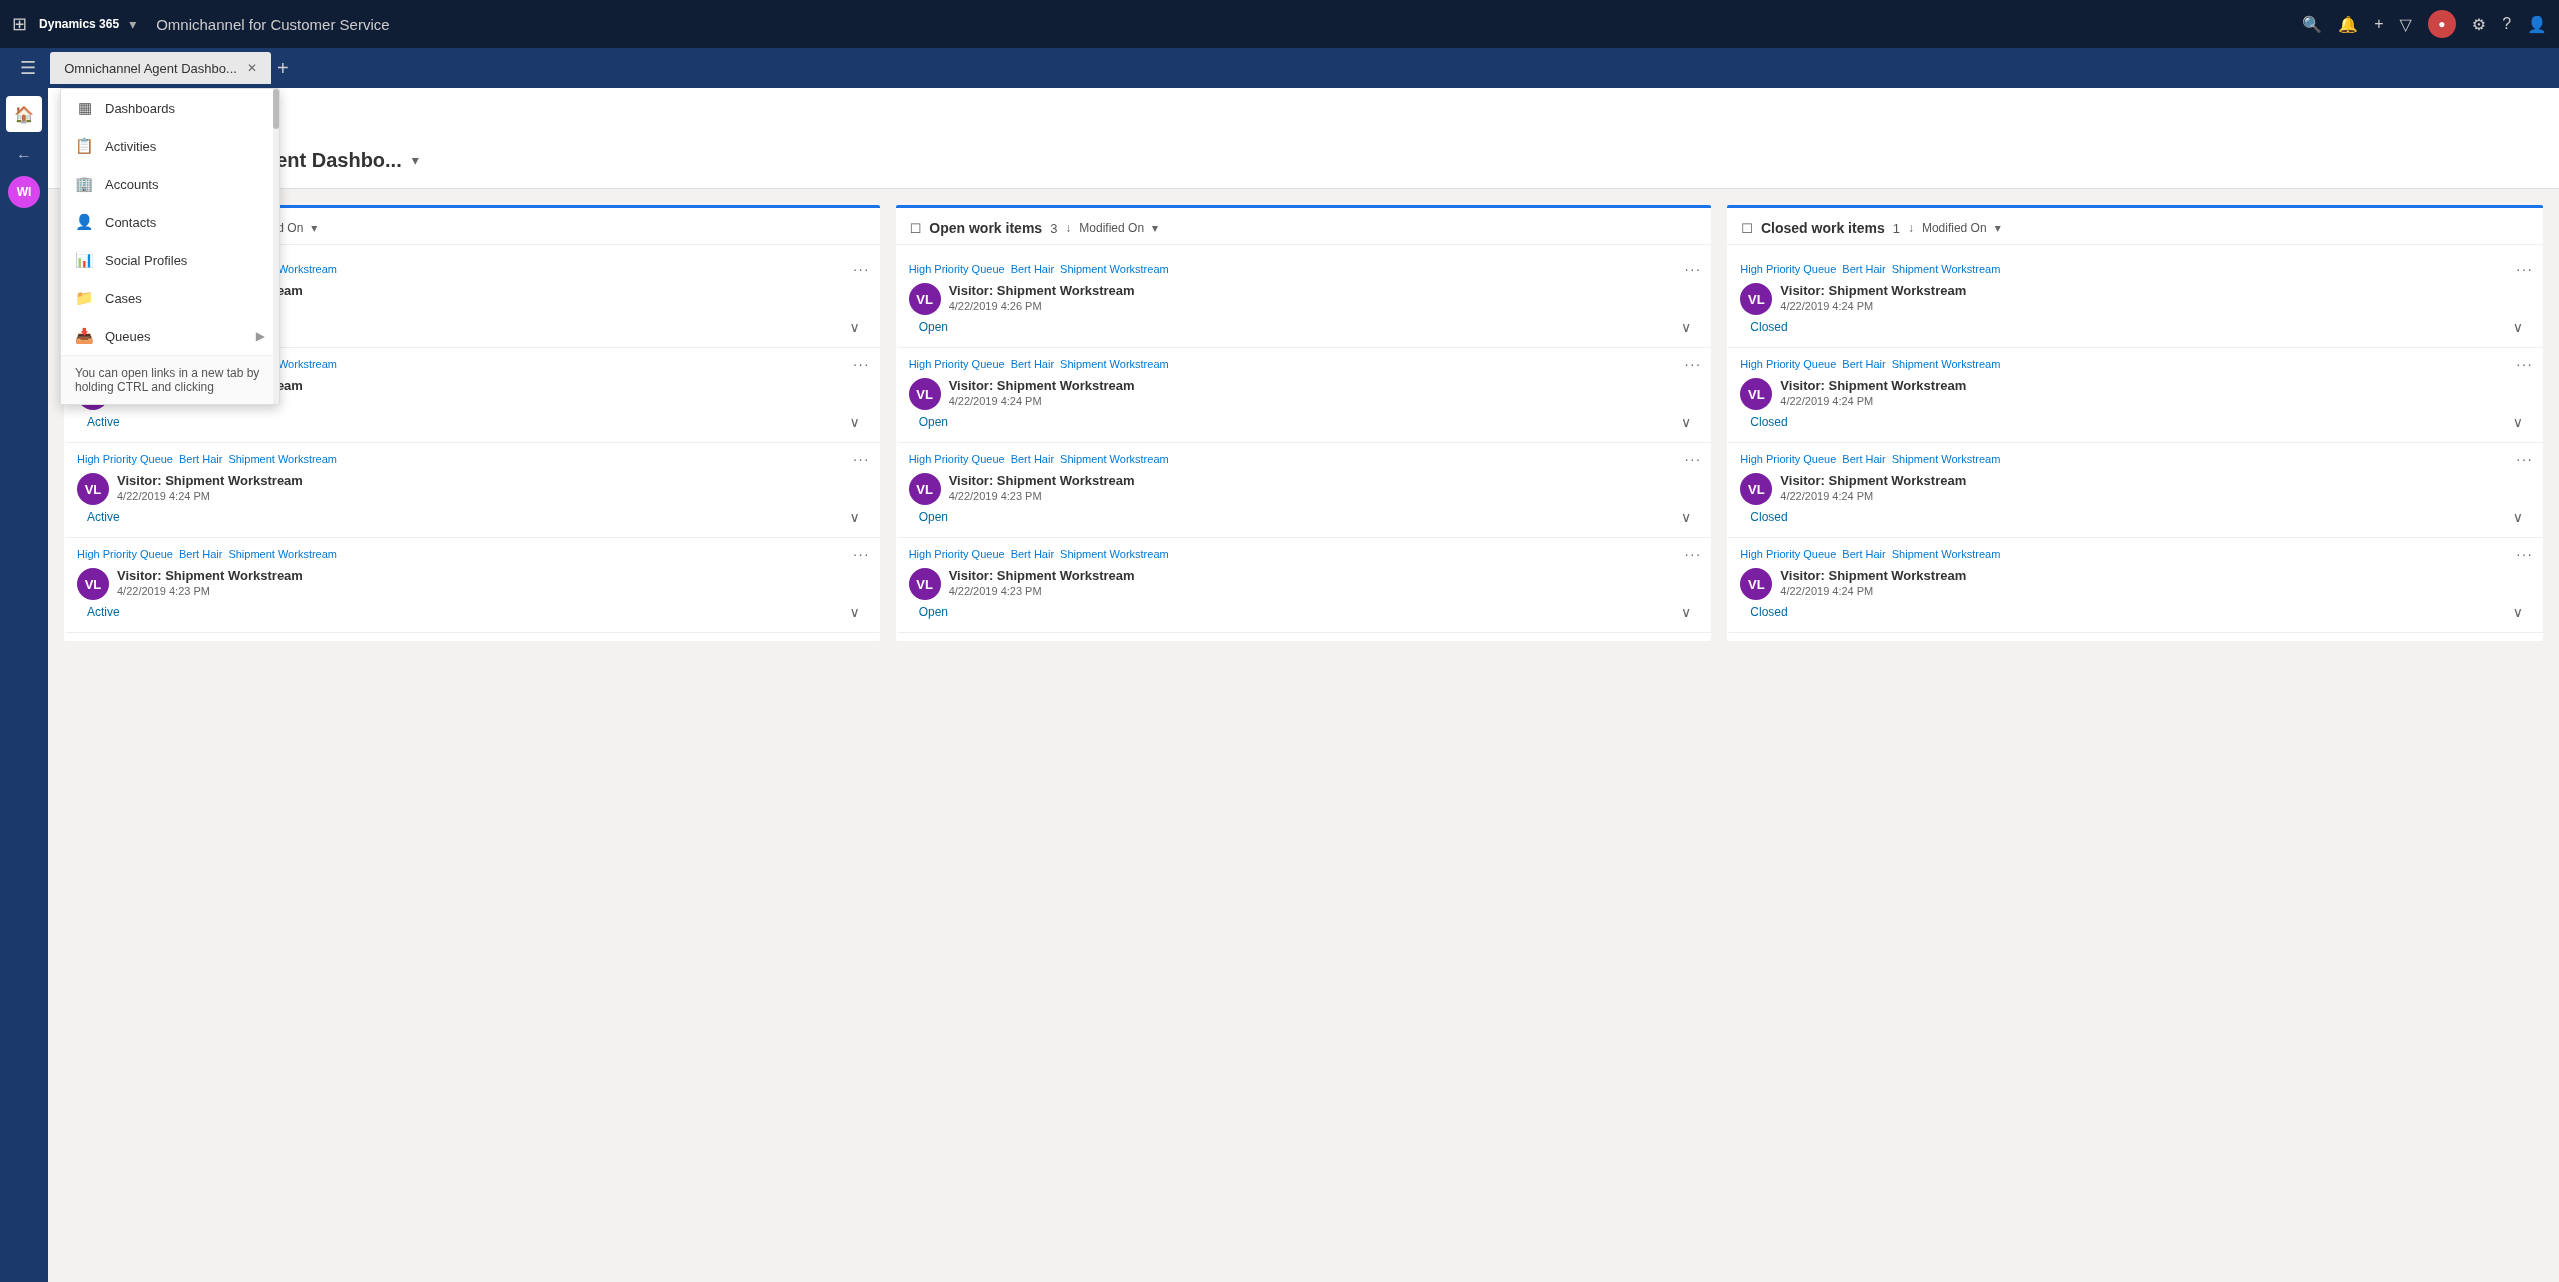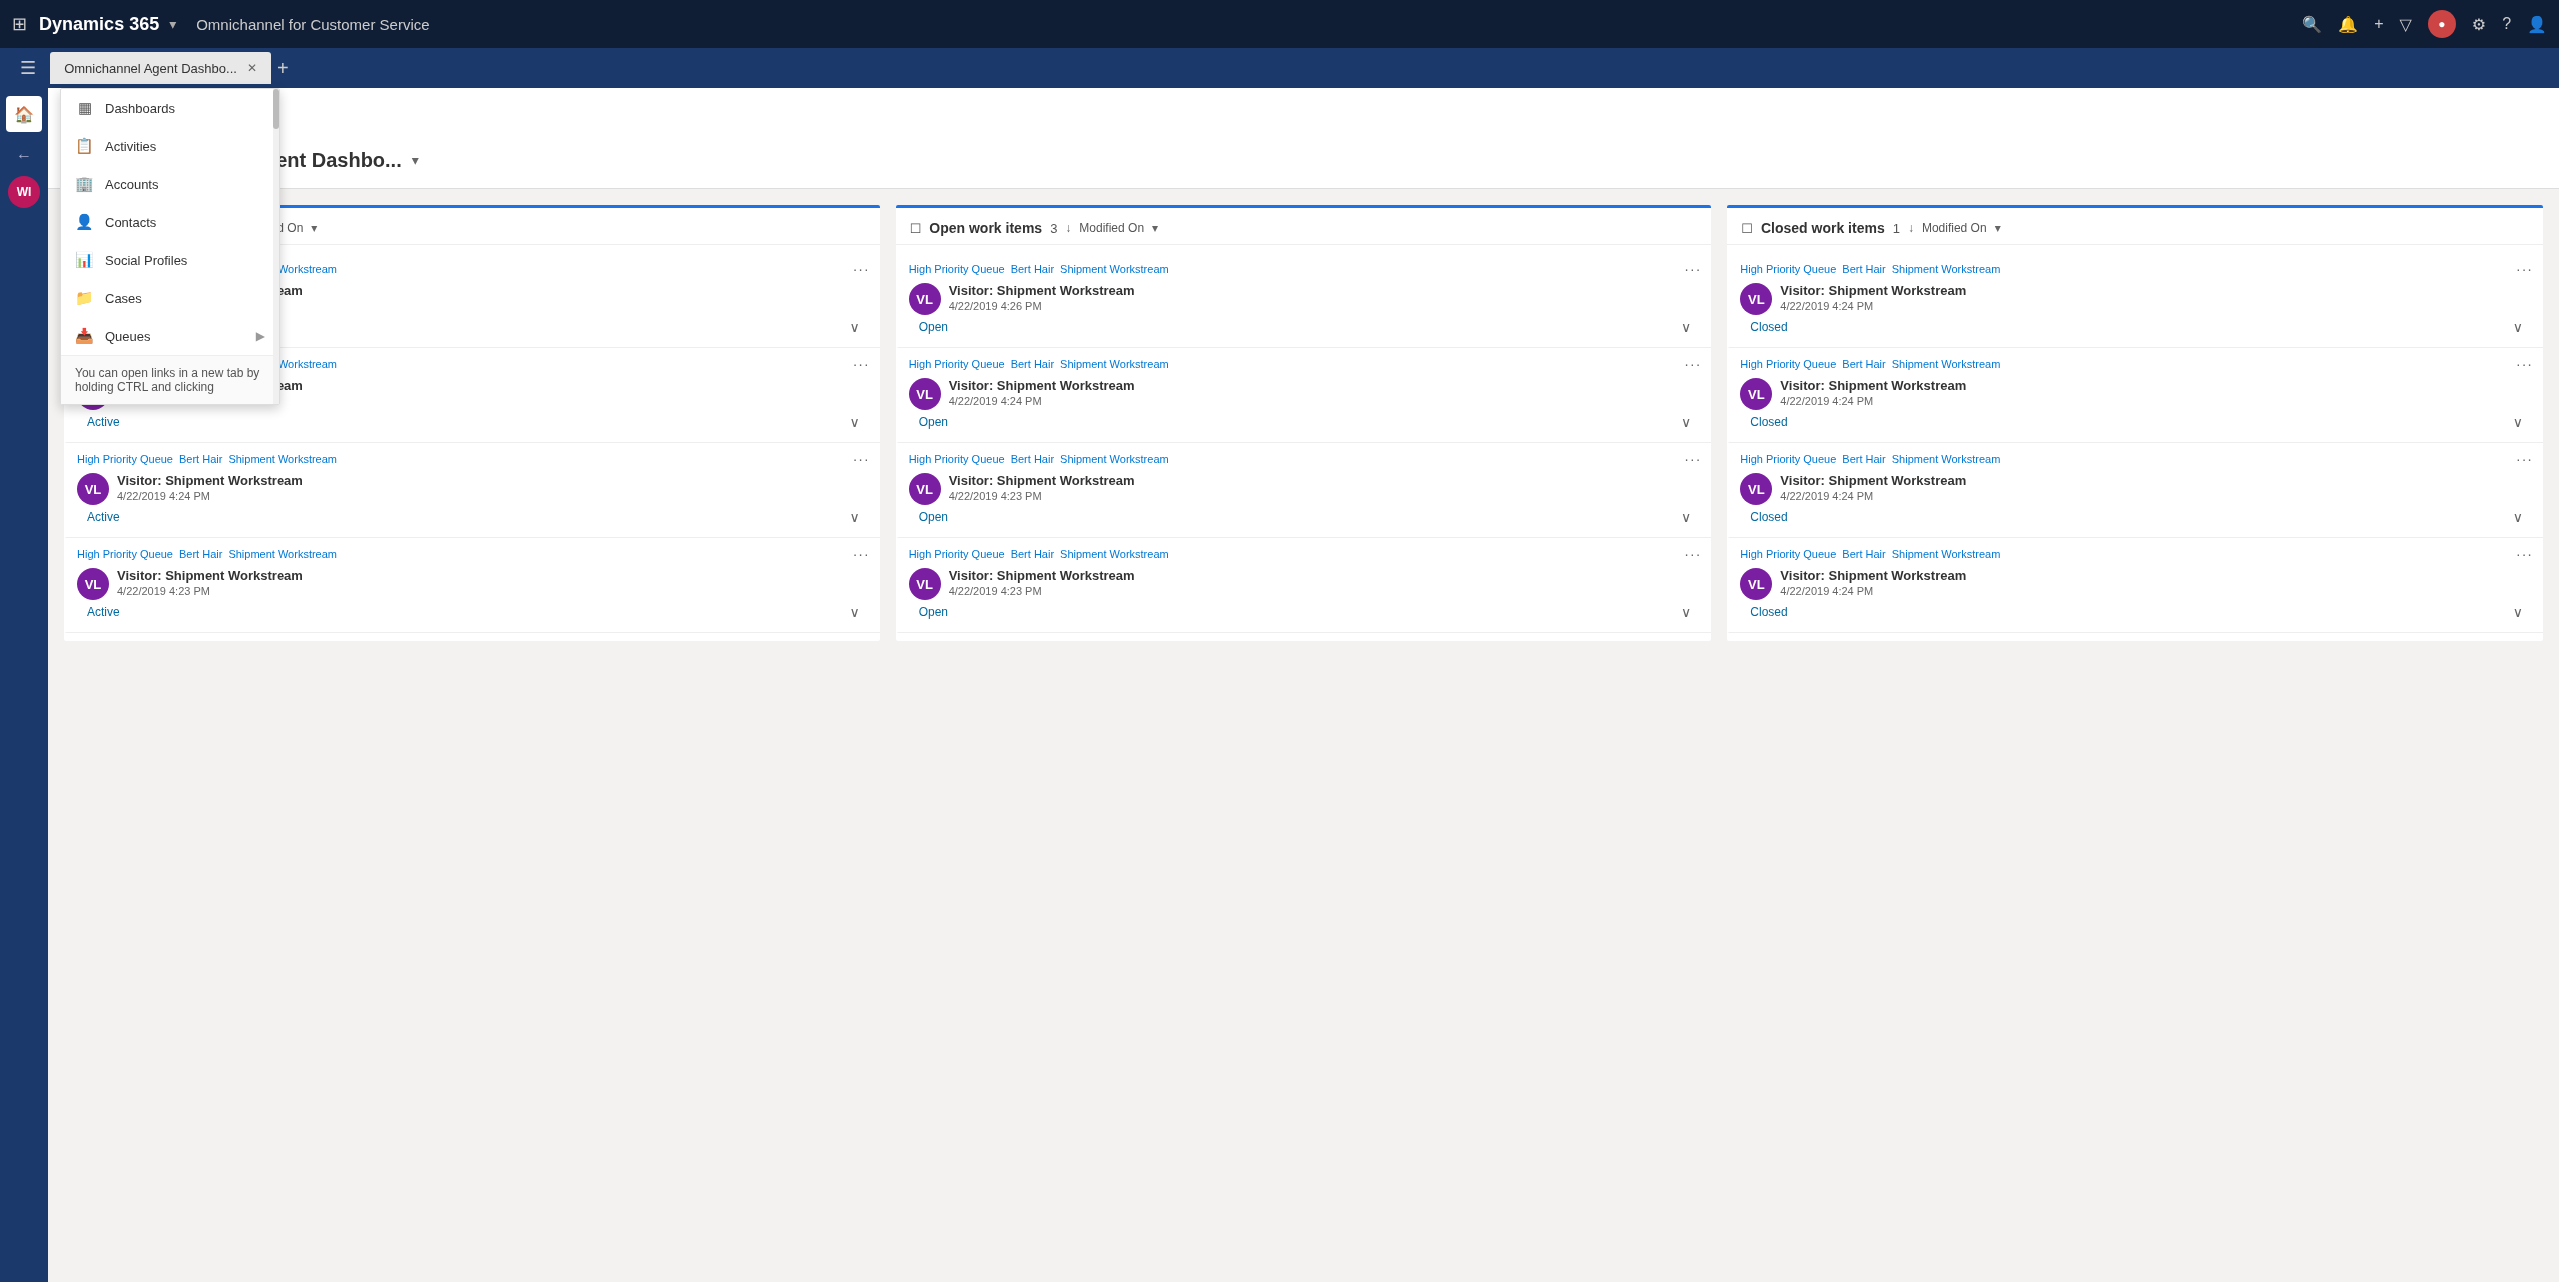--- a/index.html
+++ b/index.html
@@ -12,21 +12,21 @@
       height: 48px;
       display: flex;
       align-items: center;
       padding: 0 12px;
       color: white;
       position: relative;
       z-index: 100;
     }
     .top-nav-grid-icon { color: #ccc; font-size: 18px; margin-right: 12px; cursor: pointer; }
     .top-nav-brand { display: flex; align-items: center; gap: 6px; }
-    .top-nav-brand-text { font-size: 18px; font-weight: 600; color: white; }
+    .top-nav-brand-text { font-size: 12px; font-weight: 600; color: white; }
     .top-nav-brand-chevron { color: #aaa; font-size: 14px; margin-left: 4px; }
     .top-nav-app-name { color: #ccc; font-size: 15px; margin-left: 20px; }
     .top-nav-right { margin-left: auto; display: flex; align-items: center; gap: 16px; color: #ccc; font-size: 16px; }
     .top-nav-right span { cursor: pointer; }
     .top-nav-avatar { width: 28px; height: 28px; border-radius: 50%; background: #c44; display: flex; align-items: center; justify-content: center; color: white; font-size: 12px; font-weight: bold; }
 
     
     .second-nav {
       background: #1a2a45;
       background: #1b3a6b;
@@ -73,21 +73,21 @@
       width: 36px; height: 36px;
       border-radius: 4px;
       display: flex; align-items: center; justify-content: center;
       color: #aac;
       font-size: 16px;
       cursor: pointer;
     }
     .sidebar-icon.active { background: #fff; color: #1b3a6b; }
     .sidebar-avatar {
       width: 32px; height: 32px; border-radius: 50%;
-      background: #be185d;
+      background: #d946ef;
       display: flex; align-items: center; justify-content: center;
       color: white; font-size: 12px; font-weight: bold;
       cursor: pointer;
     }
 
     
     .main-content { flex: 1; overflow-y: auto; background: #fff; position: relative; }
 
     
     .page-header {

